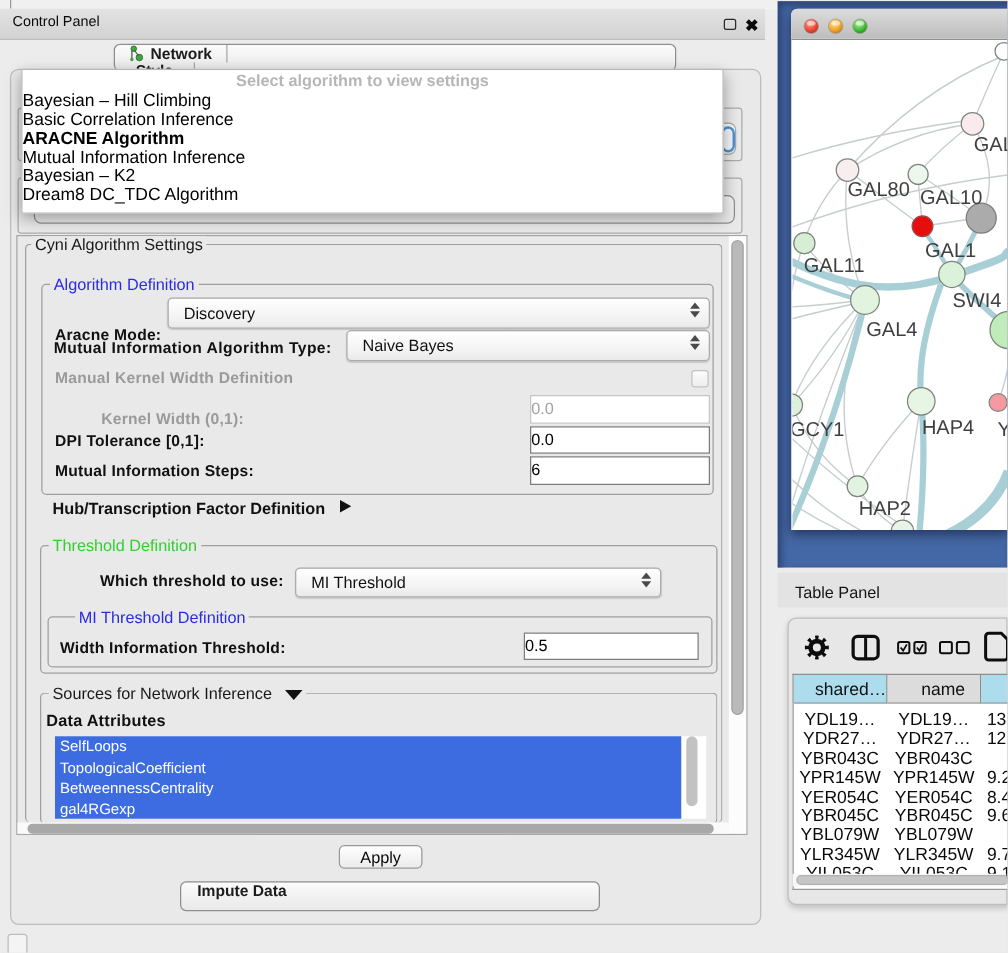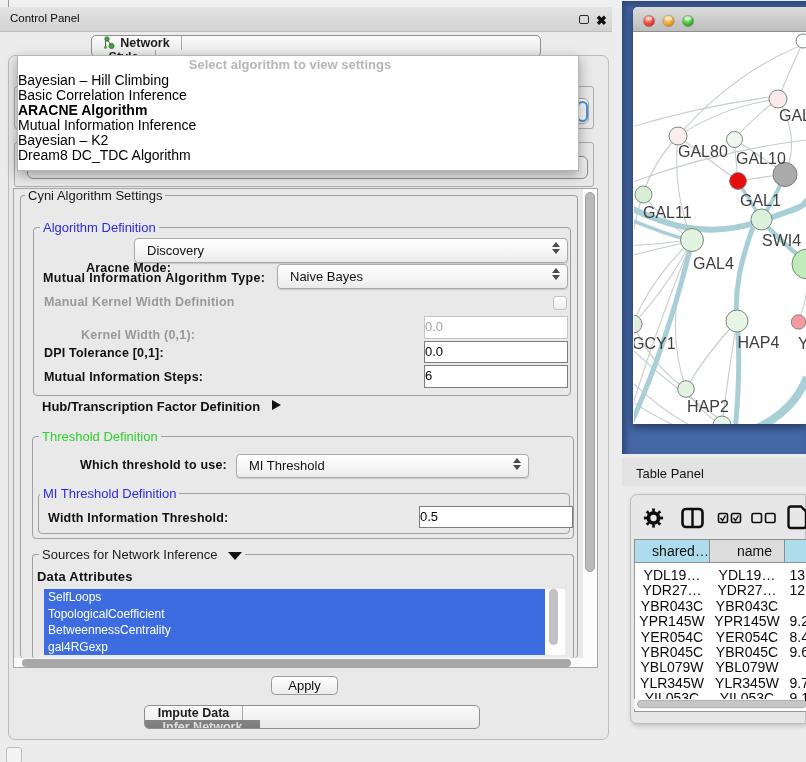--- a/index.html
+++ b/index.html
@@ -59,21 +59,21 @@
 <div class="abs" style="left:27px;top:156px;width:561px;height:23px;background:linear-gradient(#f8f8f8,#e8e8e8);border:1px solid #8f8f8f;border-radius:6px;box-sizing:border-box;"></div>
 
 <div class="abs" style="left:13px;top:188px;width:585px;height:480px;border:1px solid #a6a6a6;background:#e9e9e9;box-sizing:border-box;"></div>
 
 <div class="grp" style="left:20px;top:195px;width:556px;height:462px;border-bottom:none;"></div>
 <div class="grptitle" style="left:25px;top:189px;color:#1a1a1a;">Cyni Algorithm Settings</div>
 
 <div class="grp" style="left:33px;top:227px;width:536px;height:167px;"></div>
 <div class="grptitle" style="left:40px;top:221px;color:#2b2be0;">Algorithm Definition</div>
 
-<div class="lbl" style="left:44px;top:261px;margin-left:42px;">Aracne Mode:</div>
+<div class="lbl" style="left:44px;top:261px;">Aracne Mode:</div>
 <div class="combo" style="left:134px;top:238px;width:432px;height:23px;"></div>
 <div class="combotext" style="left:147px;top:243px;">Discovery</div>
 <div class="stepper" style="left:552px;top:242px;">
     <div class="up"></div>
     <div class="dn"></div>
   </div>
 
 <div class="lbl" style="left:43px;top:271px;letter-spacing:0.35px;">Mutual Information Algorithm Type:</div>
 <div class="combo" style="left:277px;top:264px;width:289px;height:23px;"></div>
 <div class="combotext" style="left:290px;top:269px;text-align:center;">Naive Bayes</div>
@@ -102,45 +102,44 @@
 
 <div class="lbl" style="left:80px;top:458px;">Which threshold to use:</div>
 <div class="combo" style="left:236px;top:454px;width:291px;height:22px;"></div>
 <div class="combotext" style="left:249px;top:458px;">MI Threshold</div>
 <div class="stepper" style="left:513px;top:458px;">
     <div class="up"></div>
     <div class="dn"></div>
   </div>
 
 <div class="grp" style="left:38px;top:493px;width:530px;height:39px;"></div>
-<div class="grptitle" style="left:40px;top:487px;color:#2b2be0;">MI Threshold Definition</div>
+<div class="grptitle" style="left:60px;top:487px;color:#2b2be0;">MI Threshold Definition</div>
 
 <div class="lbl" style="left:48px;top:511px;">Width Information Threshold:</div>
-<div class="fld" style="left:419px;top:506px;width:154px;height:21.5px;line-height:20px;border:1px solid #7d7d7d;color:#000;padding-right:6px;">0.5</div>
+<div class="fld" style="left:419px;top:506px;width:140px;height:21.5px;line-height:20px;border:1px solid #7d7d7d;color:#000;padding-right:6px;">0.5</div>
 
 <div class="grp" style="left:32px;top:554px;width:540px;height:104px;border-bottom:none;"></div>
 <div class="grptitle" style="left:39px;top:548px;color:#1a1a1a;">Sources for Network Inference&nbsp;&nbsp;&nbsp;<span style="display:inline-block;width:0;height:0;border-left:7px solid transparent;border-right:7px solid transparent;border-top:8.5px solid #111;vertical-align:-1px;"></span></div>
 
 <div class="lbl" style="left:37px;top:569px;font-size:13px;">Data Attributes</div>
 
 <div class="abs" style="left:44px;top:589px;width:521px;height:66px;background:#fff;"></div>
 <div class="abs" style="left:44px;top:589px;width:501px;height:66px;background:#3c6ce0;color:#fff;font-size:12px;line-height:16.5px;padding-left:4px;box-sizing:border-box;">SelfLoops<br>TopologicalCoefficient<br>BetweennessCentrality<br>gal4RGexp</div>
 <div class="abs" style="left:549px;top:589px;width:9px;height:56px;background:#c2c2c2;border-radius:4.5px;"></div>
 
 <div class="abs" style="left:14px;top:658px;width:569px;height:9px;background:#fafafa;"></div>
 <div class="abs" style="left:22px;top:659px;width:549px;height:7.5px;background:#a8a8a8;border-radius:4px;"></div>
 
 <div class="abs" style="left:583px;top:189px;width:14px;height:478px;background:#fcfcfc;"></div>
 <div class="abs" style="left:585px;top:192px;width:10px;height:380px;background:#b9b9b9;border:1px solid #a2a2a2;border-radius:5.5px;box-sizing:border-box;"></div>
 
 <div class="abs" style="left:271px;top:676px;width:67px;height:19px;background:linear-gradient(#ffffff,#ebebeb);border:1px solid #9a9a9a;border-radius:4.5px;font-size:13px;display:flex;align-items:center;justify-content:center;box-sizing:border-box;color:#0a0a0a;">Apply</div>
 
 <div class="seg" style="left:144px;top:705px;width:334px;height:22px;">
   <div style="width:97px;">Impute Data</div>
-  <div class="sel" style="width:115px;">Infer Network</div>
 </div>
 
 <div class="abs" style="left:6px;top:747px;width:14px;height:15px;background:#f4f4f4;border:1px solid #bdbdbd;border-radius:3px;"></div>
 
 <div class="abs" style="left:17px;top:55px;width:562px;height:116px;background:#fff;border:1px solid #b5b5b5;box-shadow:0 4px 12px rgba(0,0,0,0.35);box-sizing:border-box;"></div>
 <div class="abs" style="left:17px;top:57px;width:546px;height:14px;text-align:center;font-size:13px;font-weight:bold;color:#b6b6b6;">Select algorithm to view settings</div>
 <div class="abs" style="left:18px;top:73px;font-size:14px;color:#000;line-height:15.1px;white-space:nowrap;">Bayesian – Hill Climbing<br>Basic Correlation Inference<br><b>ARACNE Algorithm</b><br>Mutual Information Inference<br>Bayesian – K2<br>Dream8 DC_TDC Algorithm</div>
 
 <div class="abs" style="left:622px;top:1px;width:184px;height:453px;background:#4467a5;box-shadow:inset 3px 3px 6px rgba(0,0,30,0.35);"></div>
 <div class="abs" style="left:633px;top:7px;width:173px;height:417px;background:#fff;border-radius:5px 0 0 0;box-shadow:0 3px 9px rgba(0,0,20,0.5);"></div>

